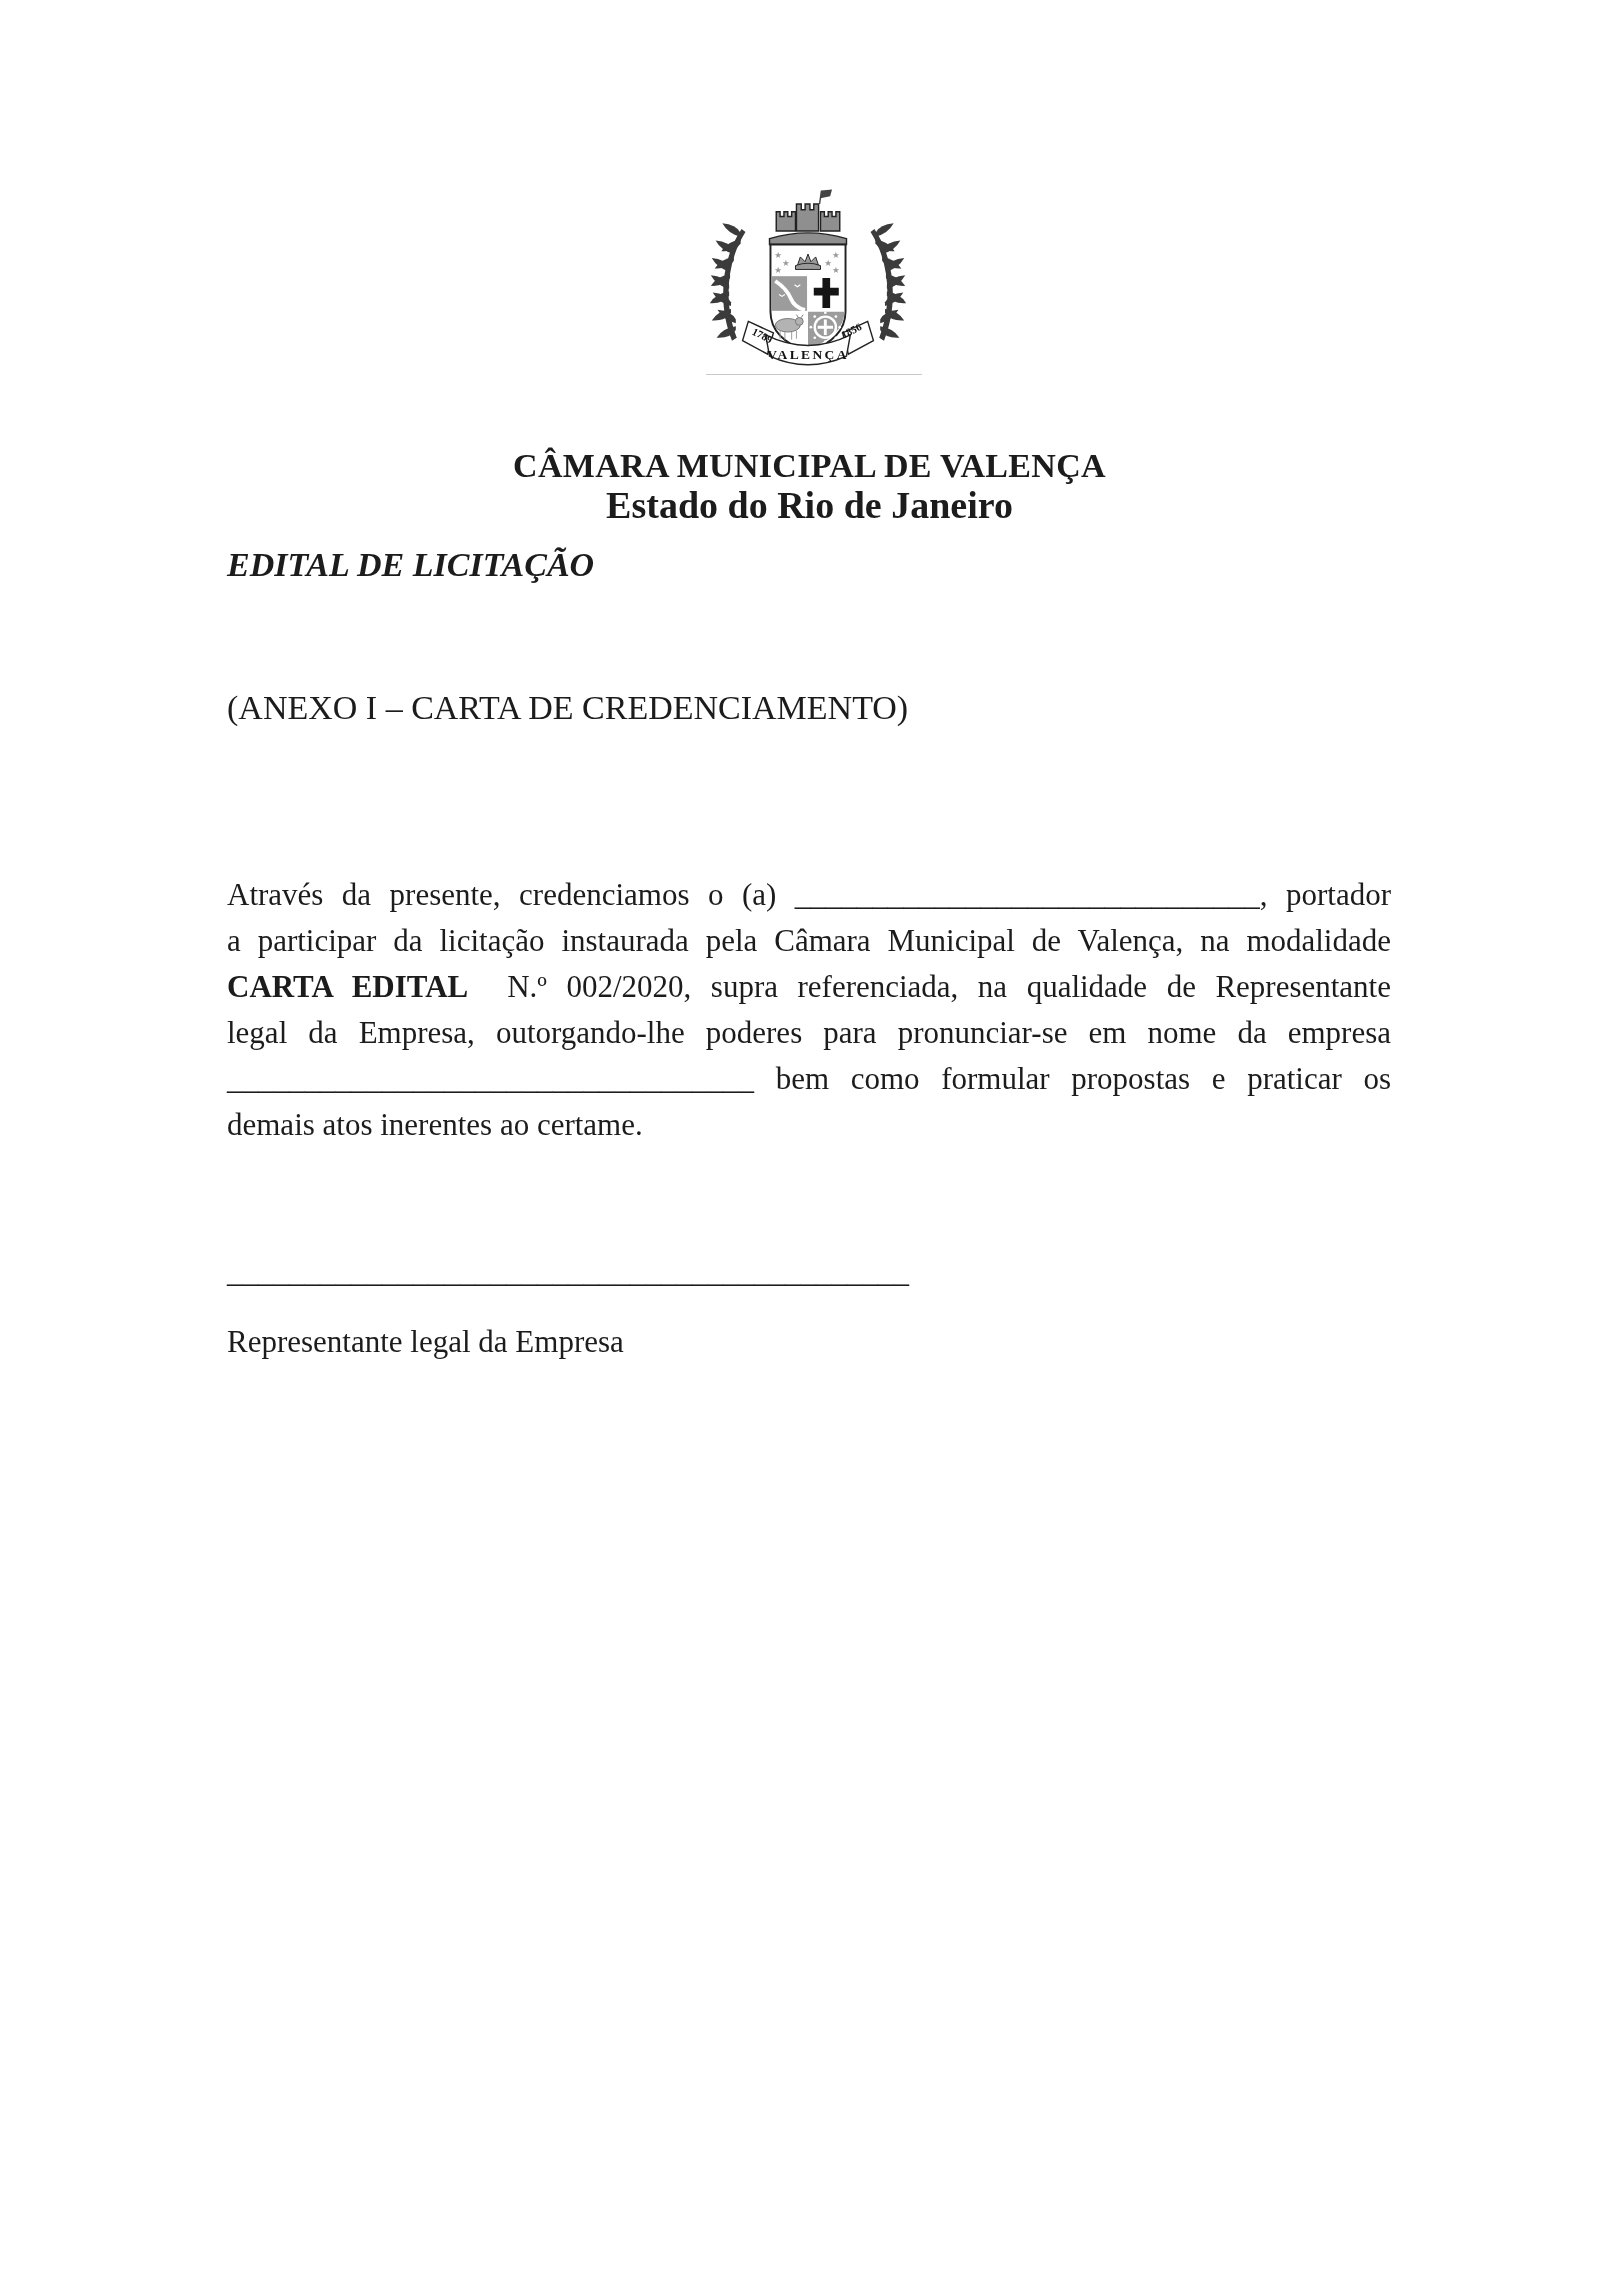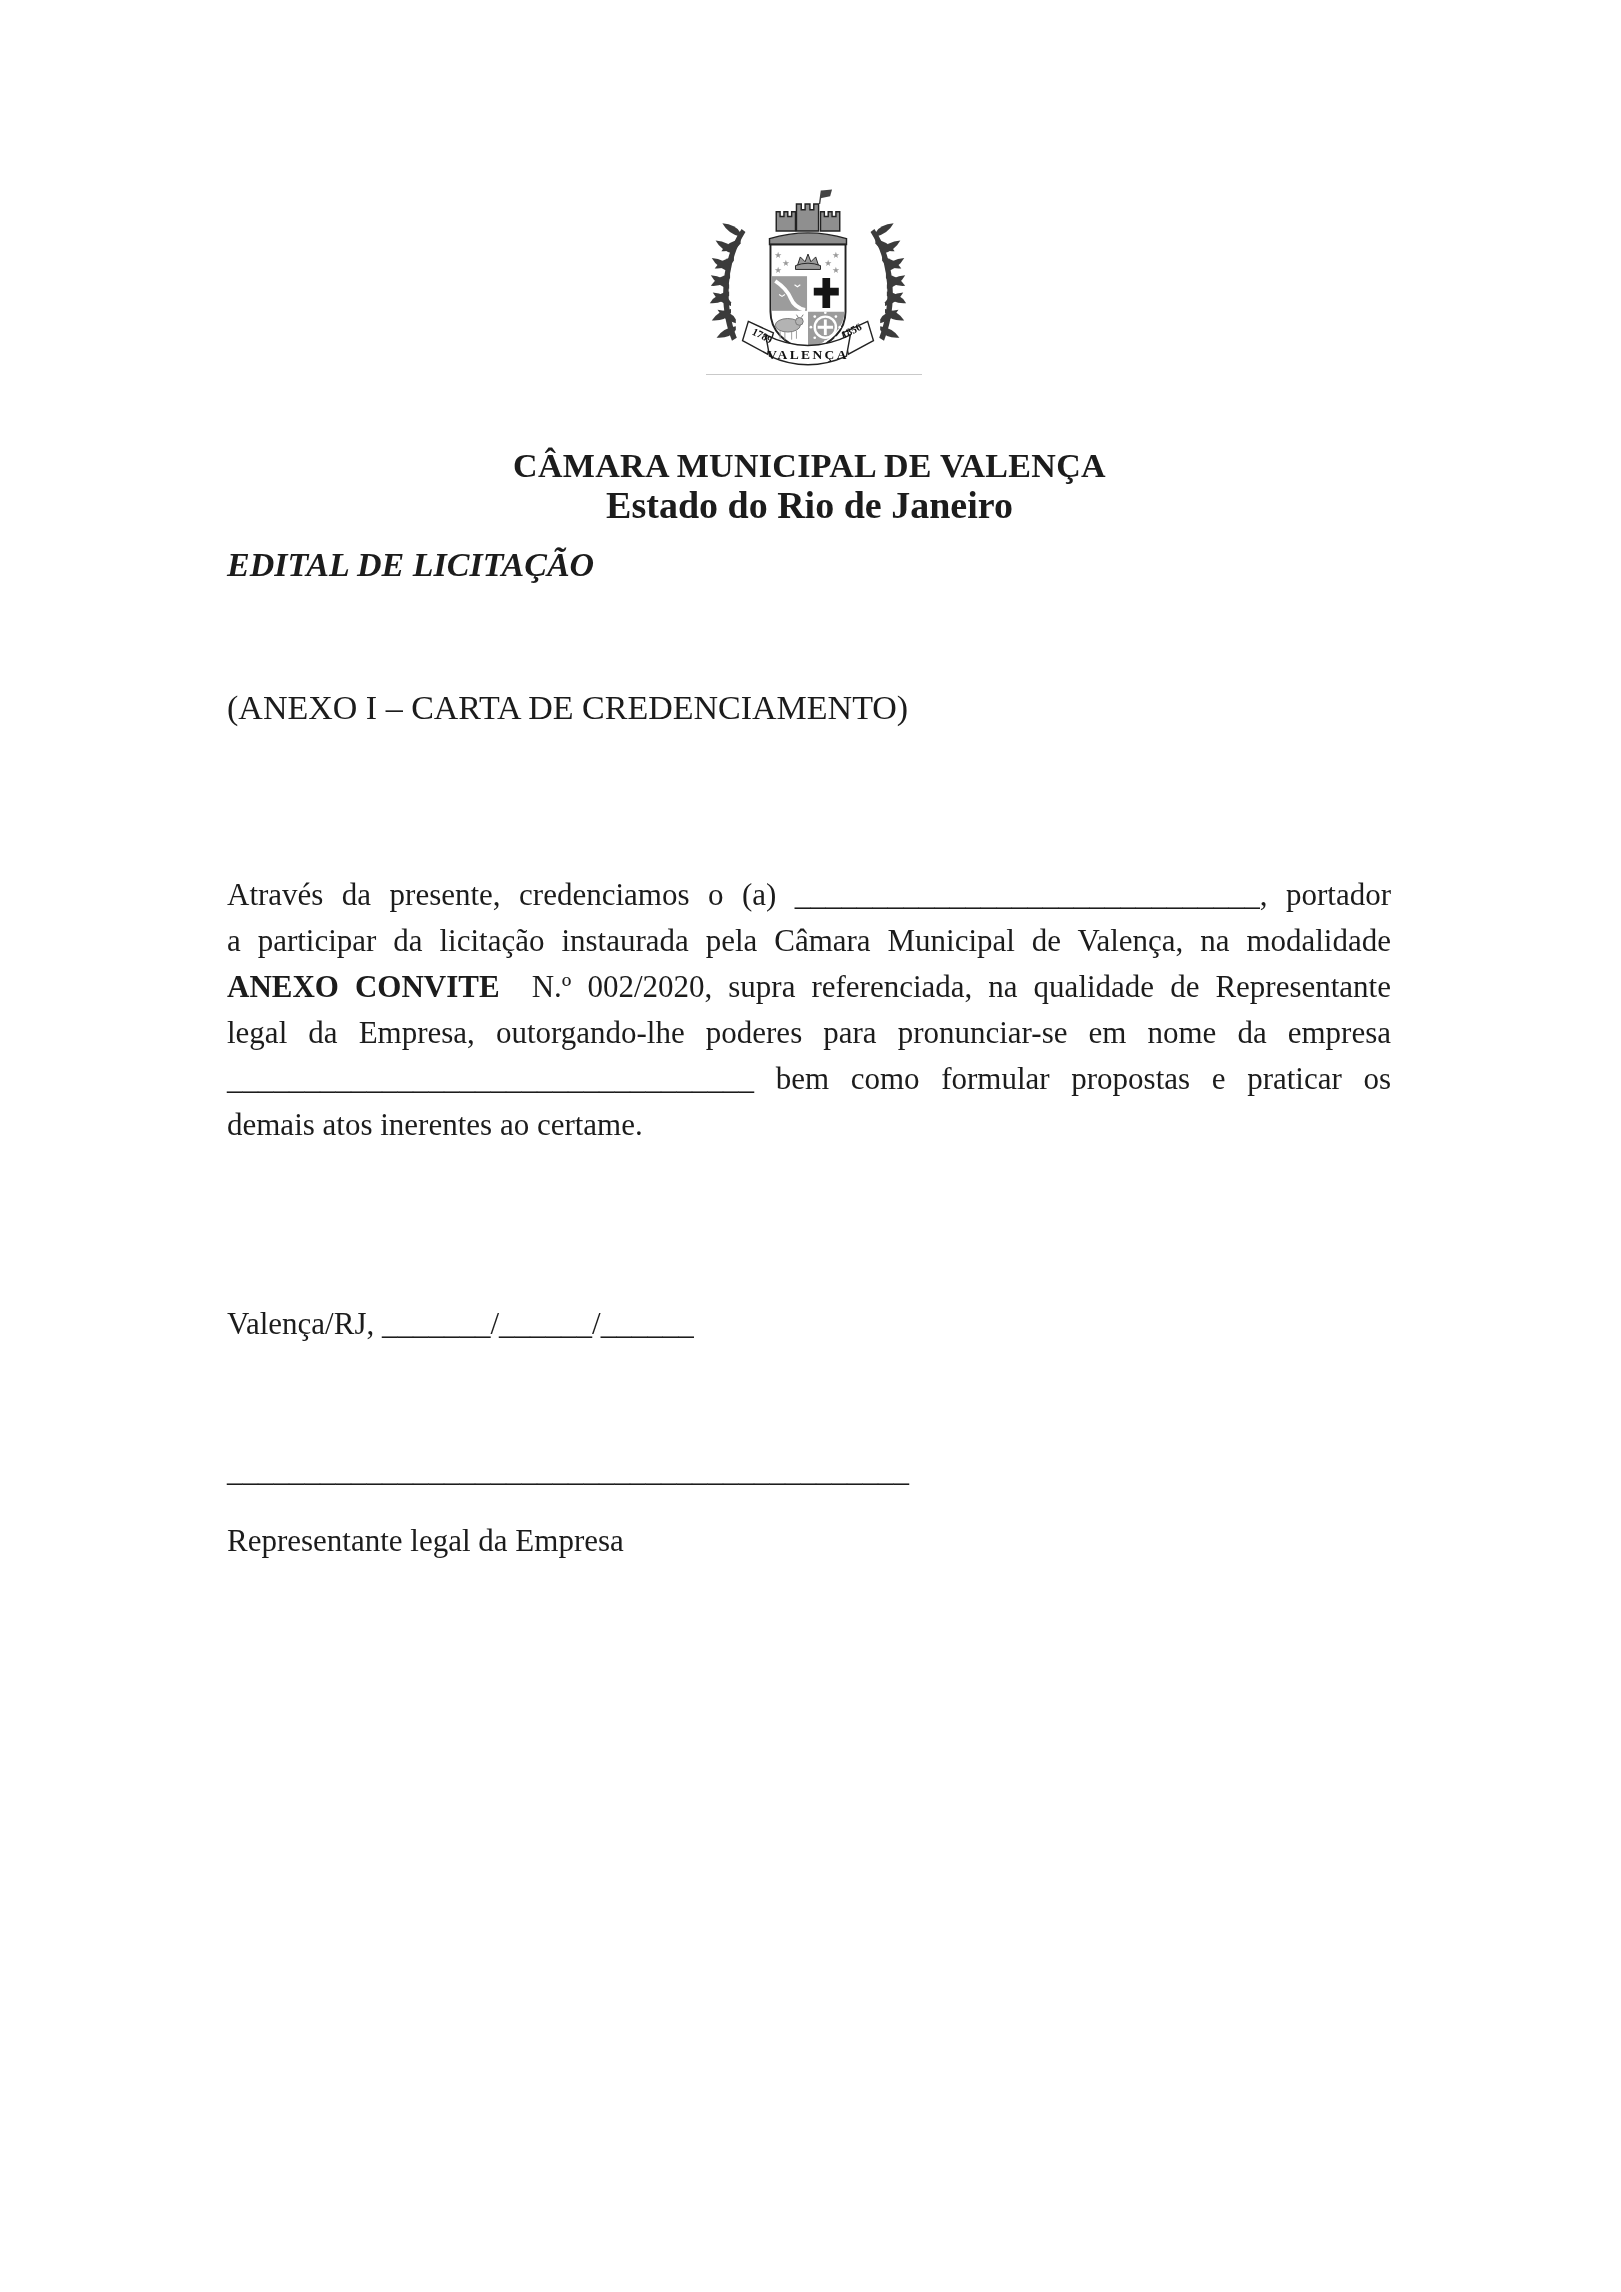--- a/index.html
+++ b/index.html
@@ -132,26 +132,25 @@
     <div class="doc-subtitle">Estado do Rio de Janeiro</div>
   </div>
 
   <div class="content">
     <div class="h-edital">EDITAL DE LICITAÇÃO</div>
     <div class="h-anexo">(ANEXO I – CARTA DE CREDENCIAMENTO)</div>
 
     <div class="paragraph">
       <div class="jline">Através da presente, credenciamos o (a) ______________________________, portador</div>
       <div class="jline">a participar da licitação instaurada pela Câmara Municipal de Valença, na modalidade</div>
-      <div class="jline"><b>ANEXO CONVITE</b><span>&nbsp; N.º 002/2020, supra referenciada, na qualidade de Representante</span></div>
+      <div class="jline"><b>CARTA EDITAL</b><span>&nbsp; N.º 002/2020, supra referenciada, na qualidade de Representante</span></div>
       <div class="jline">legal da Empresa, outorgando-lhe poderes para pronunciar-se em nome da empresa</div>
       <div class="jline">__________________________________ bem como formular propostas e praticar os</div>
       <div class="lline">demais atos inerentes ao certame.</div>
     </div>
 
-    <div class="date-line">Valença/RJ, _______/______/______</div>
 
     <div class="sig-line">____________________________________________</div>
     <div class="sig-label">Representante legal da Empresa</div>
   </div>
 
 </div>
 
 
 </body></html>

